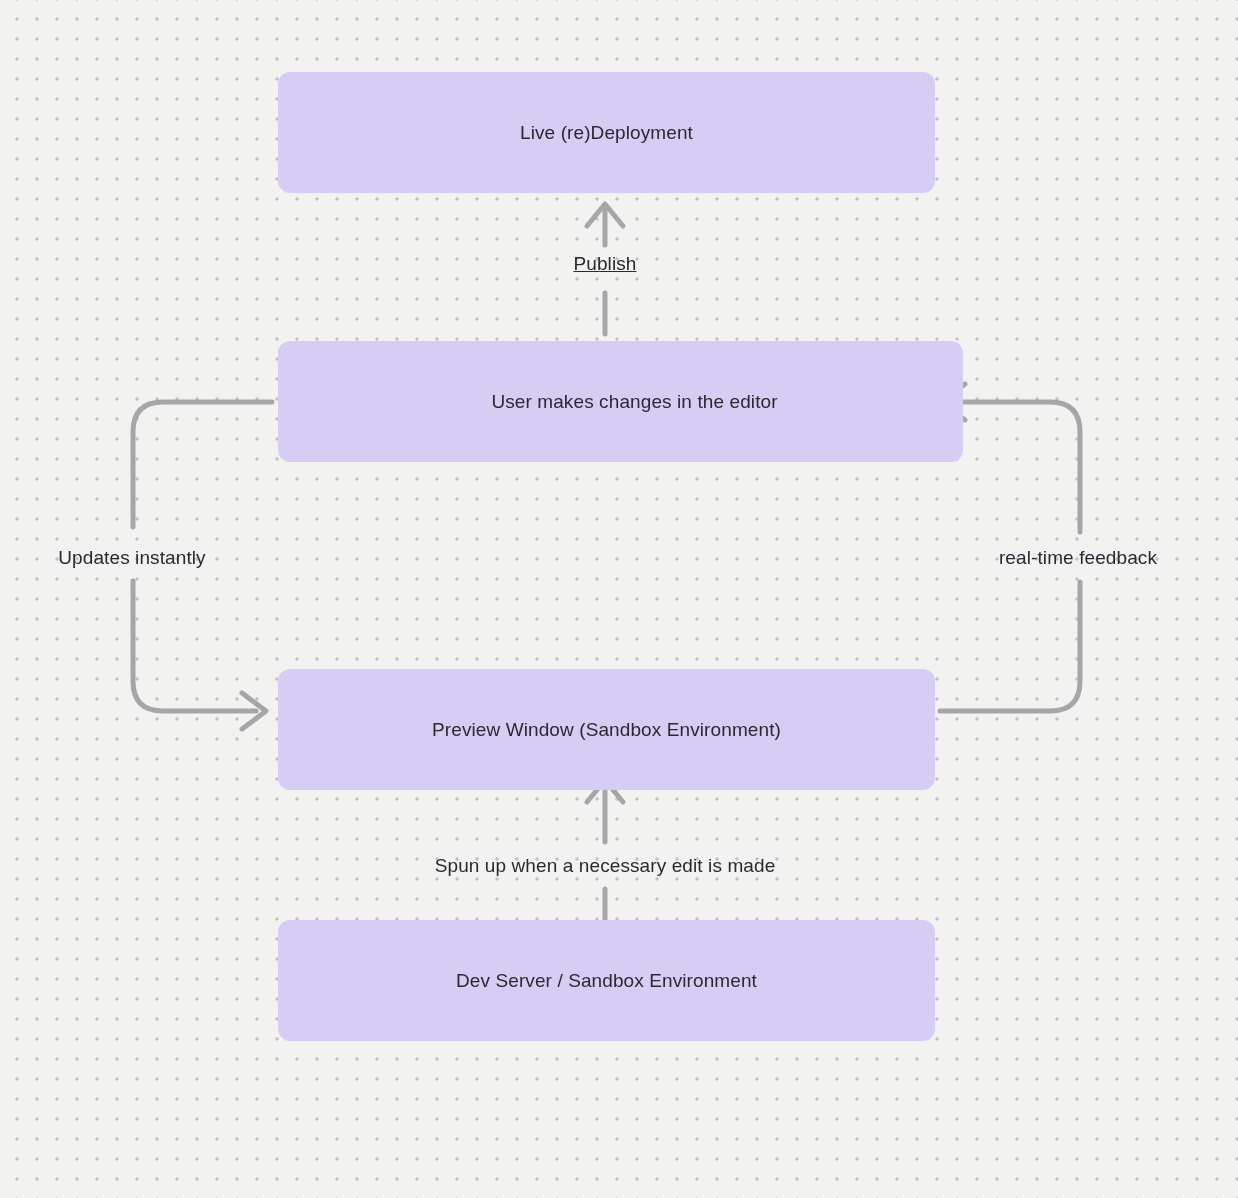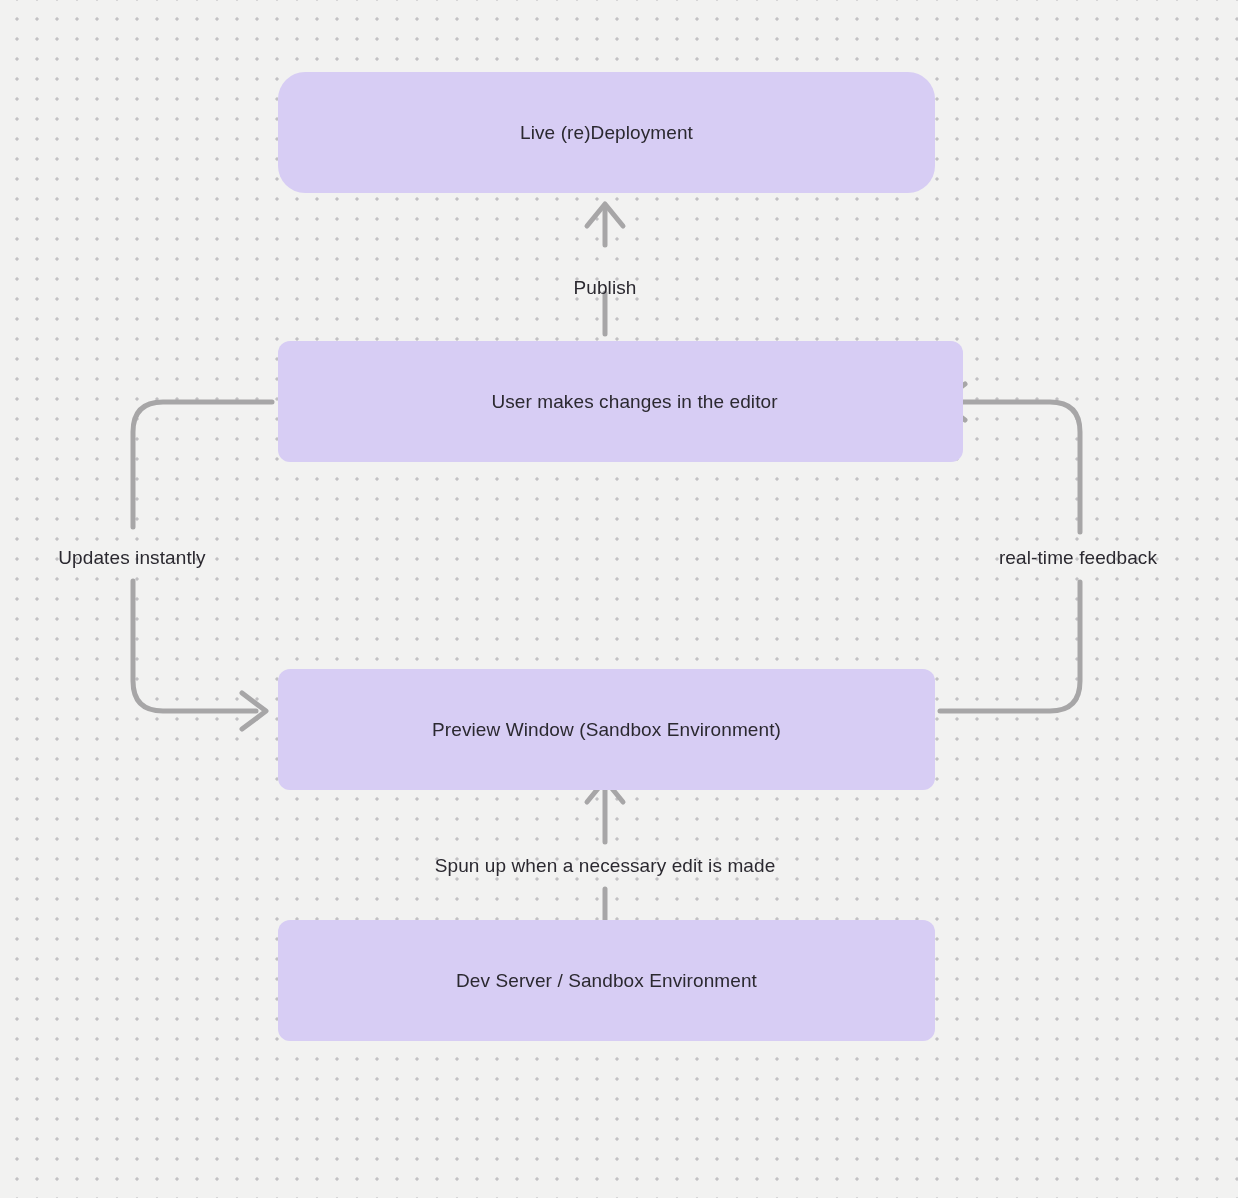--- a/index.html
+++ b/index.html
@@ -41,34 +41,34 @@
     display: flex;
     align-items: center;
     justify-content: center;
   }
   .node span {
     font-size: 19px;
     font-weight: 400;
     color: #2b2930;
     letter-spacing: 0.1px;
   }
-  .node-live     { top: 72px; border-radius: 27px; }
+  .node-live     { top: 72px; }
   .node-editor   { top: 341px; padding-left: 28px; }
   .node-preview  { top: 650px; margin-top: 19px; }
   .node-dev      { top: 920px; }
   .edge-label {
     position: absolute;
     transform: translate(-50%, -50%);
     white-space: nowrap;
     font-size: 19px;
     font-weight: 400;
     color: #2b2930;
     letter-spacing: 0.1px;
   }
-  .label-publish  { left: 605px;  top: 288px; }
+  .label-publish  { left: 605px;  top: 264px; text-decoration: underline; }
   .label-updates  { left: 132px;  top: 558px; }
   .label-feedback { left: 1078px; top: 558px; }
   .label-spunup   { left: 605px;  top: 866px; }
 </style>
 </head>
 <body>
 
 <div class="canvas">
 
   <svg class="edges" viewBox="0 0 1238 1198" xmlns="http://www.w3.org/2000/svg">

